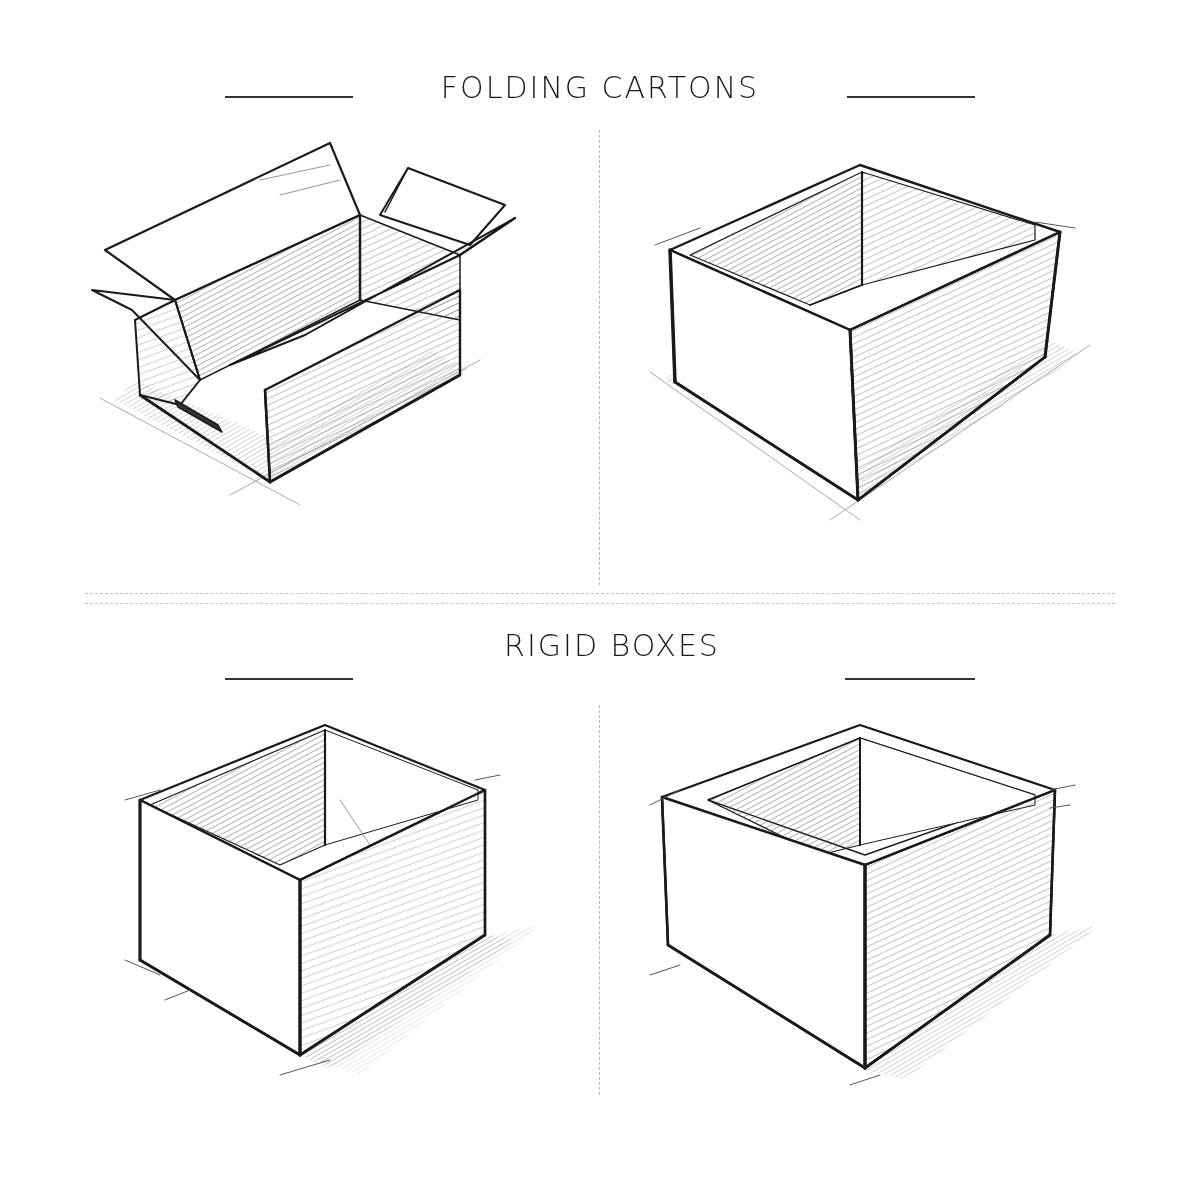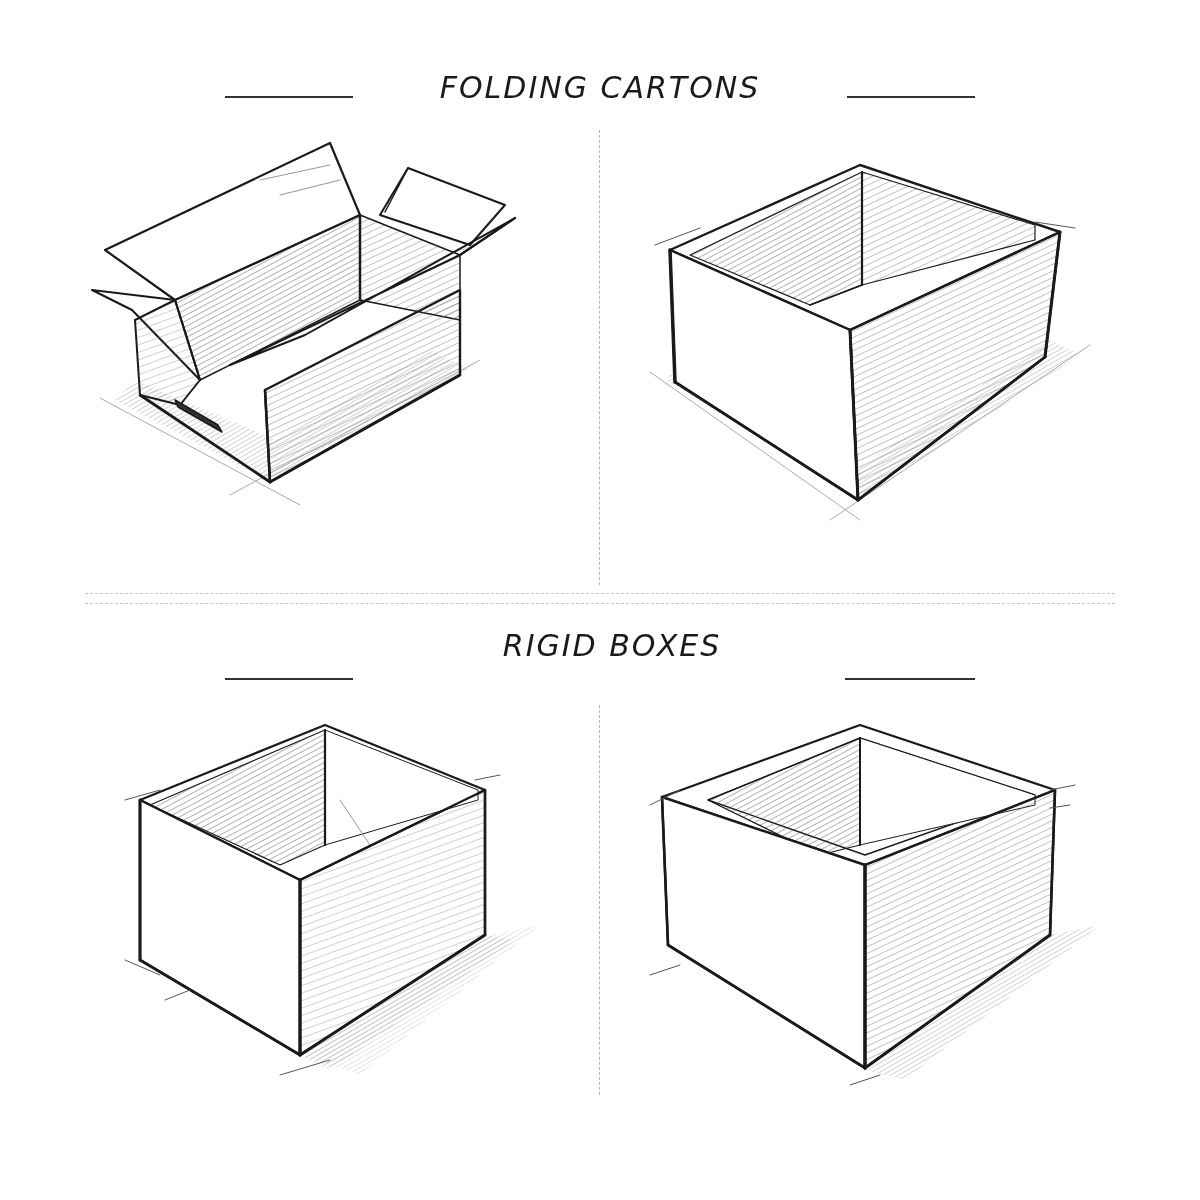--- a/index.html
+++ b/index.html
@@ -1,20 +1,20 @@
 <!DOCTYPE html>
 <html><head>
   <meta charset="utf-8">
   <style>
     html, body { margin: 0; padding: 0; background: #ffffff; }
     body { width: 1200px; height: 1200px; position: relative; overflow: hidden; font-family: "DejaVu Sans", sans-serif; }
     .heading {
       position: absolute; left: 0; width: 1200px; text-align: center;
       font-family: "DejaVu Sans", sans-serif; font-weight: 300;
-      font-size: 30px; letter-spacing: 2px; color: #1a1a1a; font-style: italic;
+      font-size: 30px; letter-spacing: 2px; color: #1a1a1a;
     }
     .rule { position: absolute; height: 2px; background: #333; }
     svg.sketch { position: absolute; left: 0; top: 0; }
     .vdash { position: absolute; width: 0; border-left: 1px dashed #b5b5b5; left: 599px; }
     .hdash { position: absolute; height: 0; border-top: 1px dashed #c6c6c6; left: 85px; width: 1030px; }
   </style>
 </head>
 <body>
 
 <div class="rule" style="left:225px; top:96px; width:128px;"></div>

